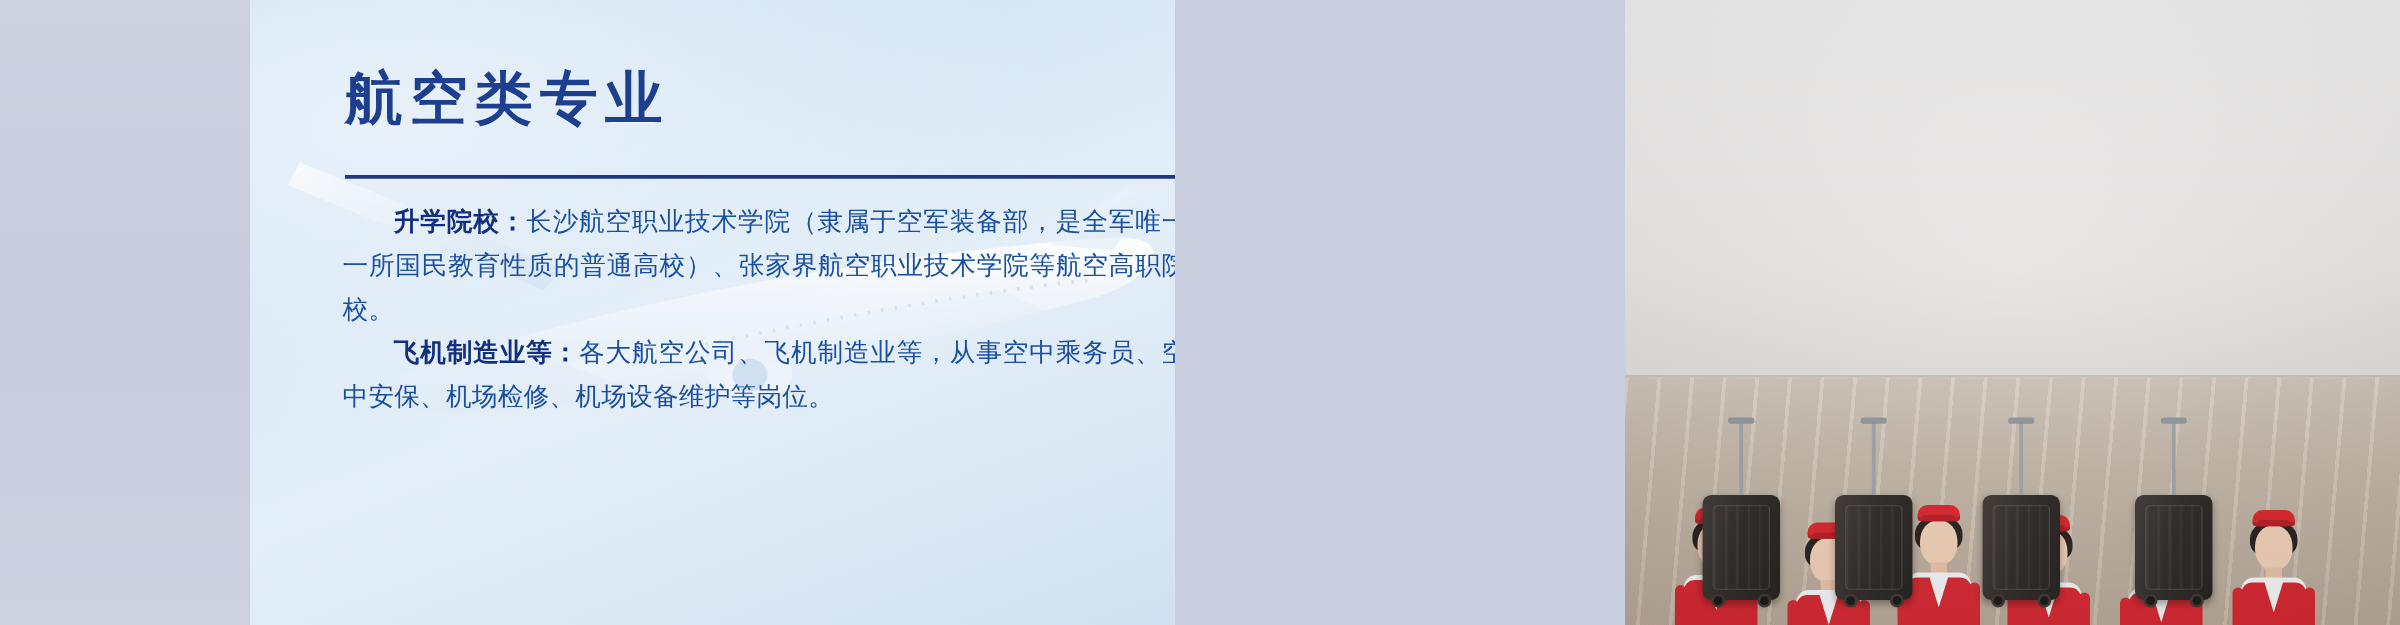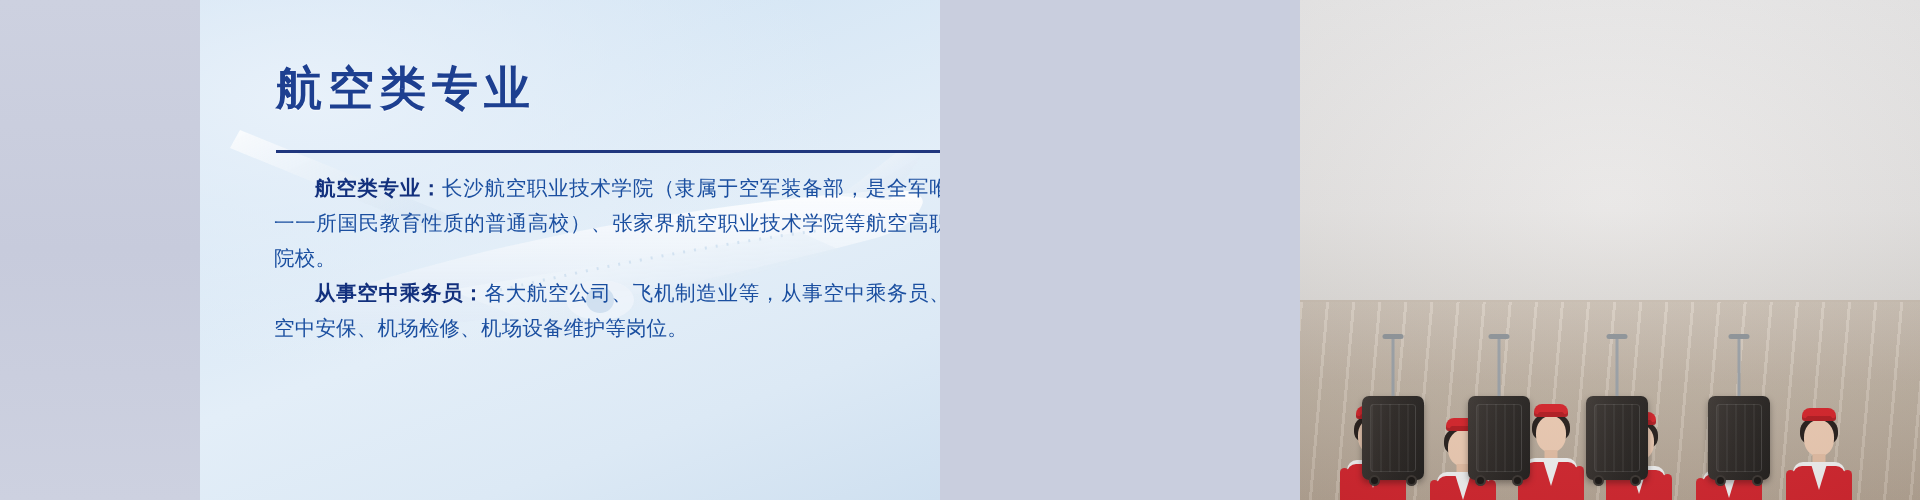--- a/index.html
+++ b/index.html
@@ -22,21 +22,21 @@
     position:absolute; left:200px; top:0; width:740px; height:500px;
     background:
       radial-gradient(120% 90% at 15% 20%, #e8f1fa 0%, rgba(232,241,250,0) 60%),
       linear-gradient(160deg,#cfe1f2 0%,#d7e7f5 28%,#e3eef8 55%,#dce9f5 78%,#cfe0f0 100%);
     overflow:hidden;
   }
   
   .plane-art { position:absolute; inset:0; pointer-events:none; opacity:.95; }
   .plane-art svg { position:absolute; }
 
-  .panel-inner { position:absolute; inset:0; padding:0 24px 0 66px;margin-top:10px; }
+  .panel-inner { position:absolute; inset:0; padding:0 24px 0 66px; }
 
   .title {
     position:absolute; left:76px; top:48px;
     font-family:"Liberation Serif","DejaVu Serif",serif;
     font-size:46px; font-weight:700; letter-spacing:6px;
     color:#1d3f90;
     text-shadow:0 1px 1px rgba(255,255,255,.7);
   }
   .rule {
     position:absolute; left:76px; top:140px; width:672px; height:3px;
@@ -150,24 +150,24 @@
         <path d="M300 290 C420 262 560 236 672 224" stroke="#cfe0ef" stroke-width="3" fill="none" stroke-dasharray="2 9" opacity=".9"></path>
       </svg>
     </div>
 
     <div class="panel-inner">
       <h1 class="title">航空类专业</h1>
       <div class="rule"></div>
 
       <div class="body-copy">
         <p class="para">
-          <span class="lead">航空类专业：</span><span>长沙航空职业技术学院（隶属于空军装备部，是全军唯一一所国民教育性质的普通高校）、张家界航空职业技术学院等航空高职院校。</span>
+          <span class="lead">升学院校：</span><span>长沙航空职业技术学院（隶属于空军装备部，是全军唯一一所国民教育性质的普通高校）、张家界航空职业技术学院等航空高职院校。</span>
         </p>
         <p class="para">
-          <span class="lead">从事空中乘务员：</span><span>各大航空公司、飞机制造业等，从事空中乘务员、空中安保、机场检修、机场设备维护等岗位。</span>
+          <span class="lead">飞机制造业等：</span><span>各大航空公司、飞机制造业等，从事空中乘务员、空中安保、机场检修、机场设备维护等岗位。</span>
         </p>
       </div>
     </div>
   </section>
 
   <section class="photo">
     <div class="wall"></div>
     <div class="floorline"></div>
     <div class="floor"></div>
 

